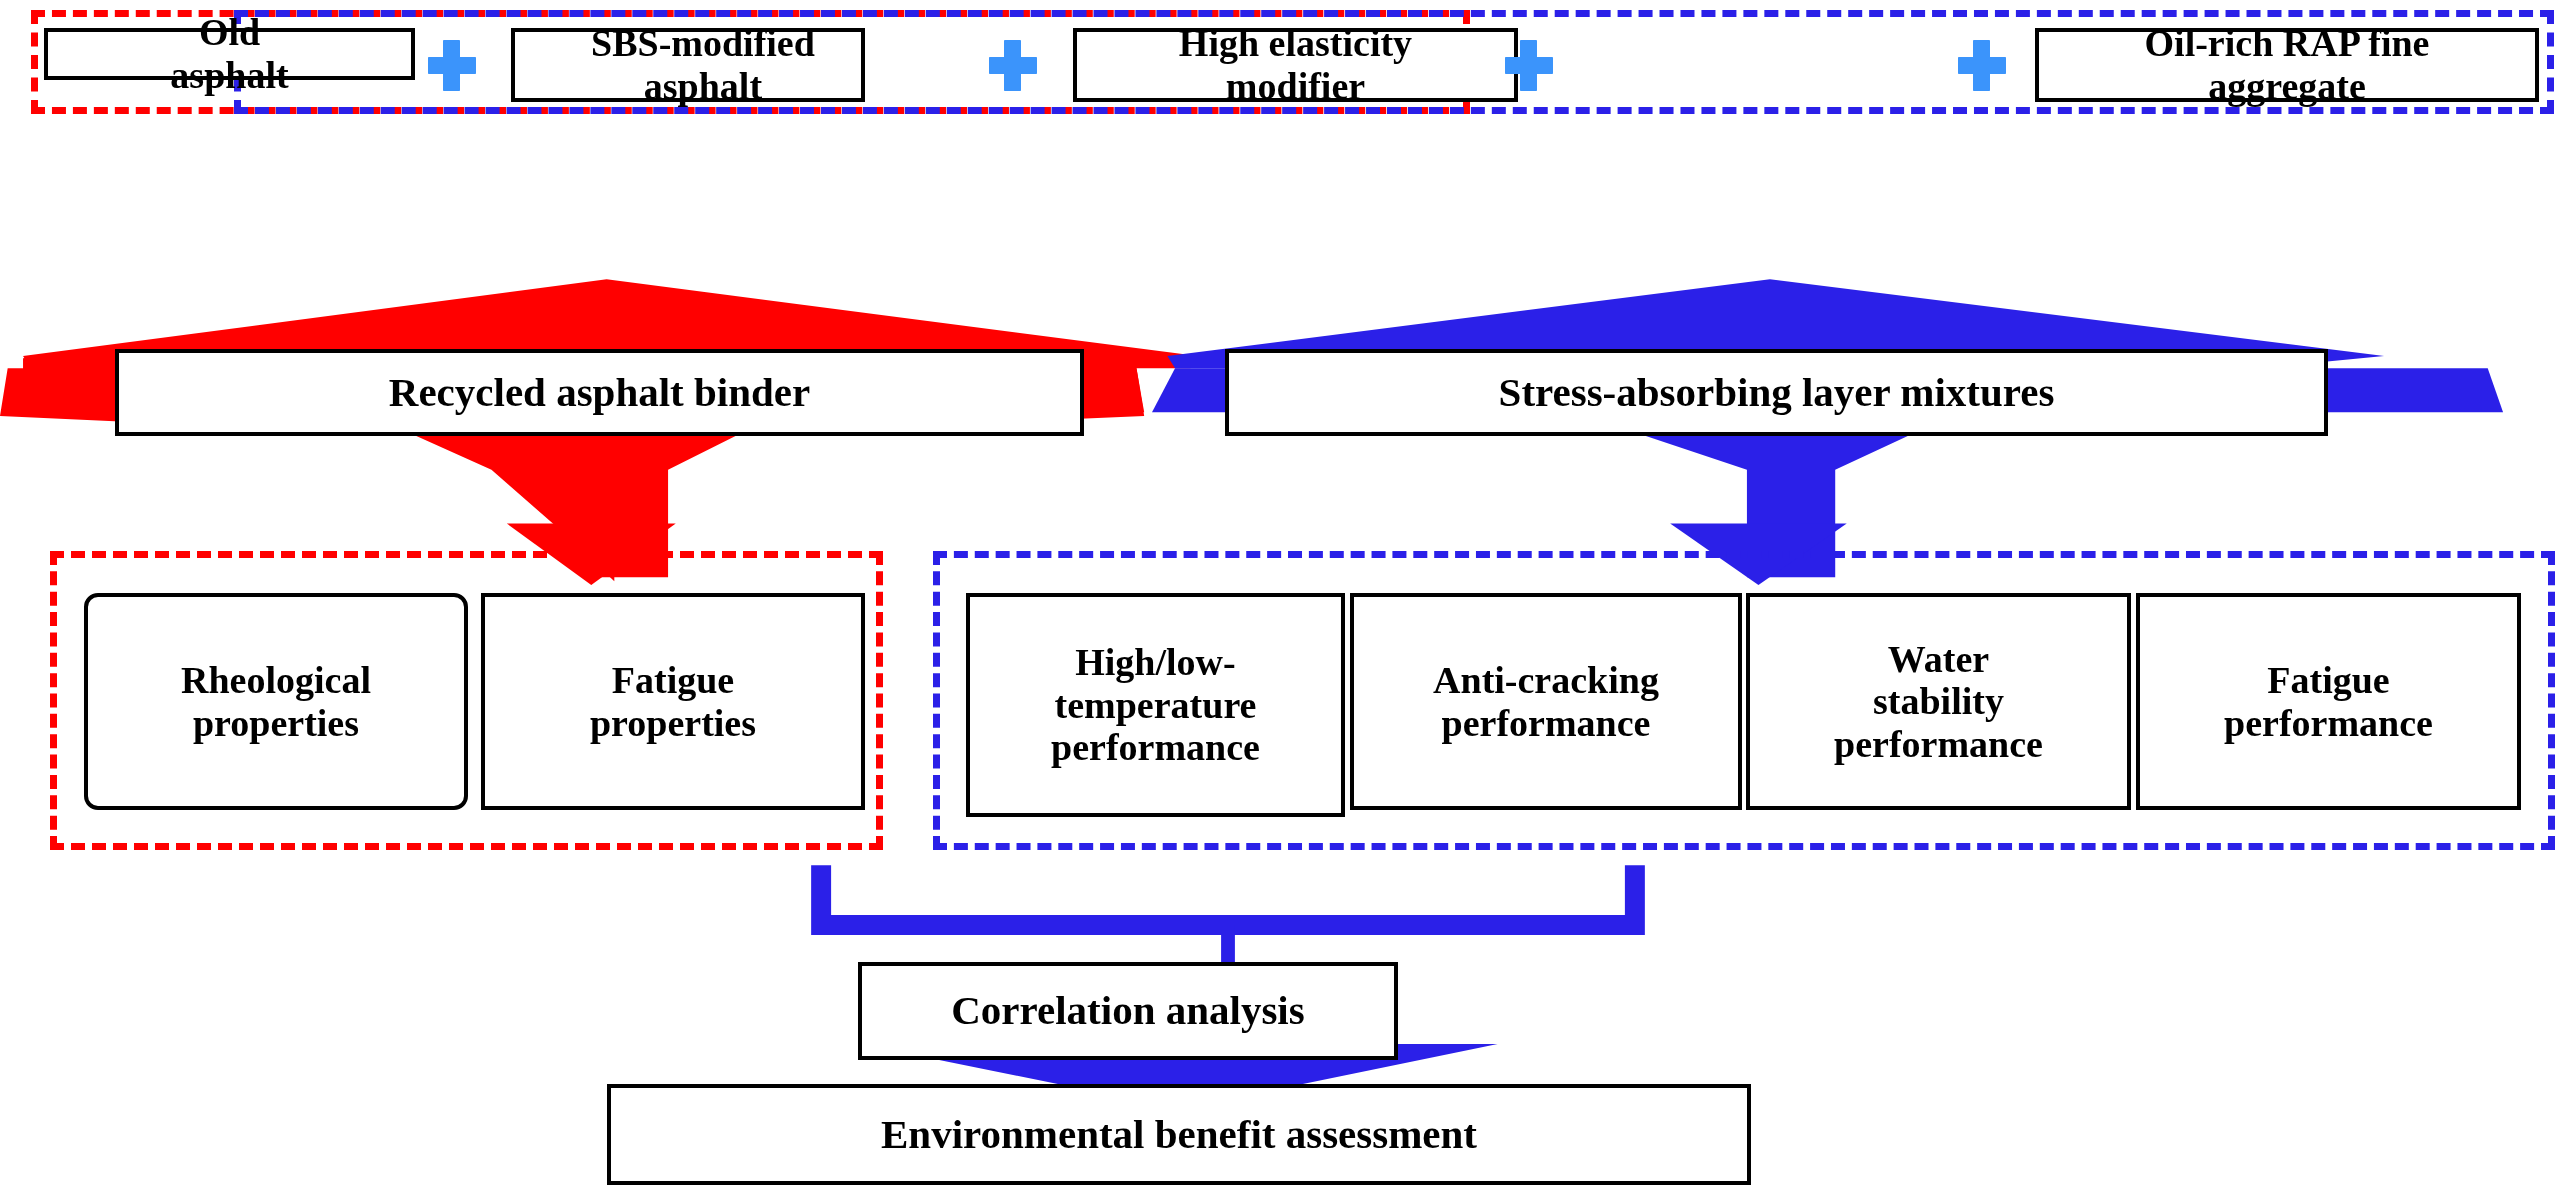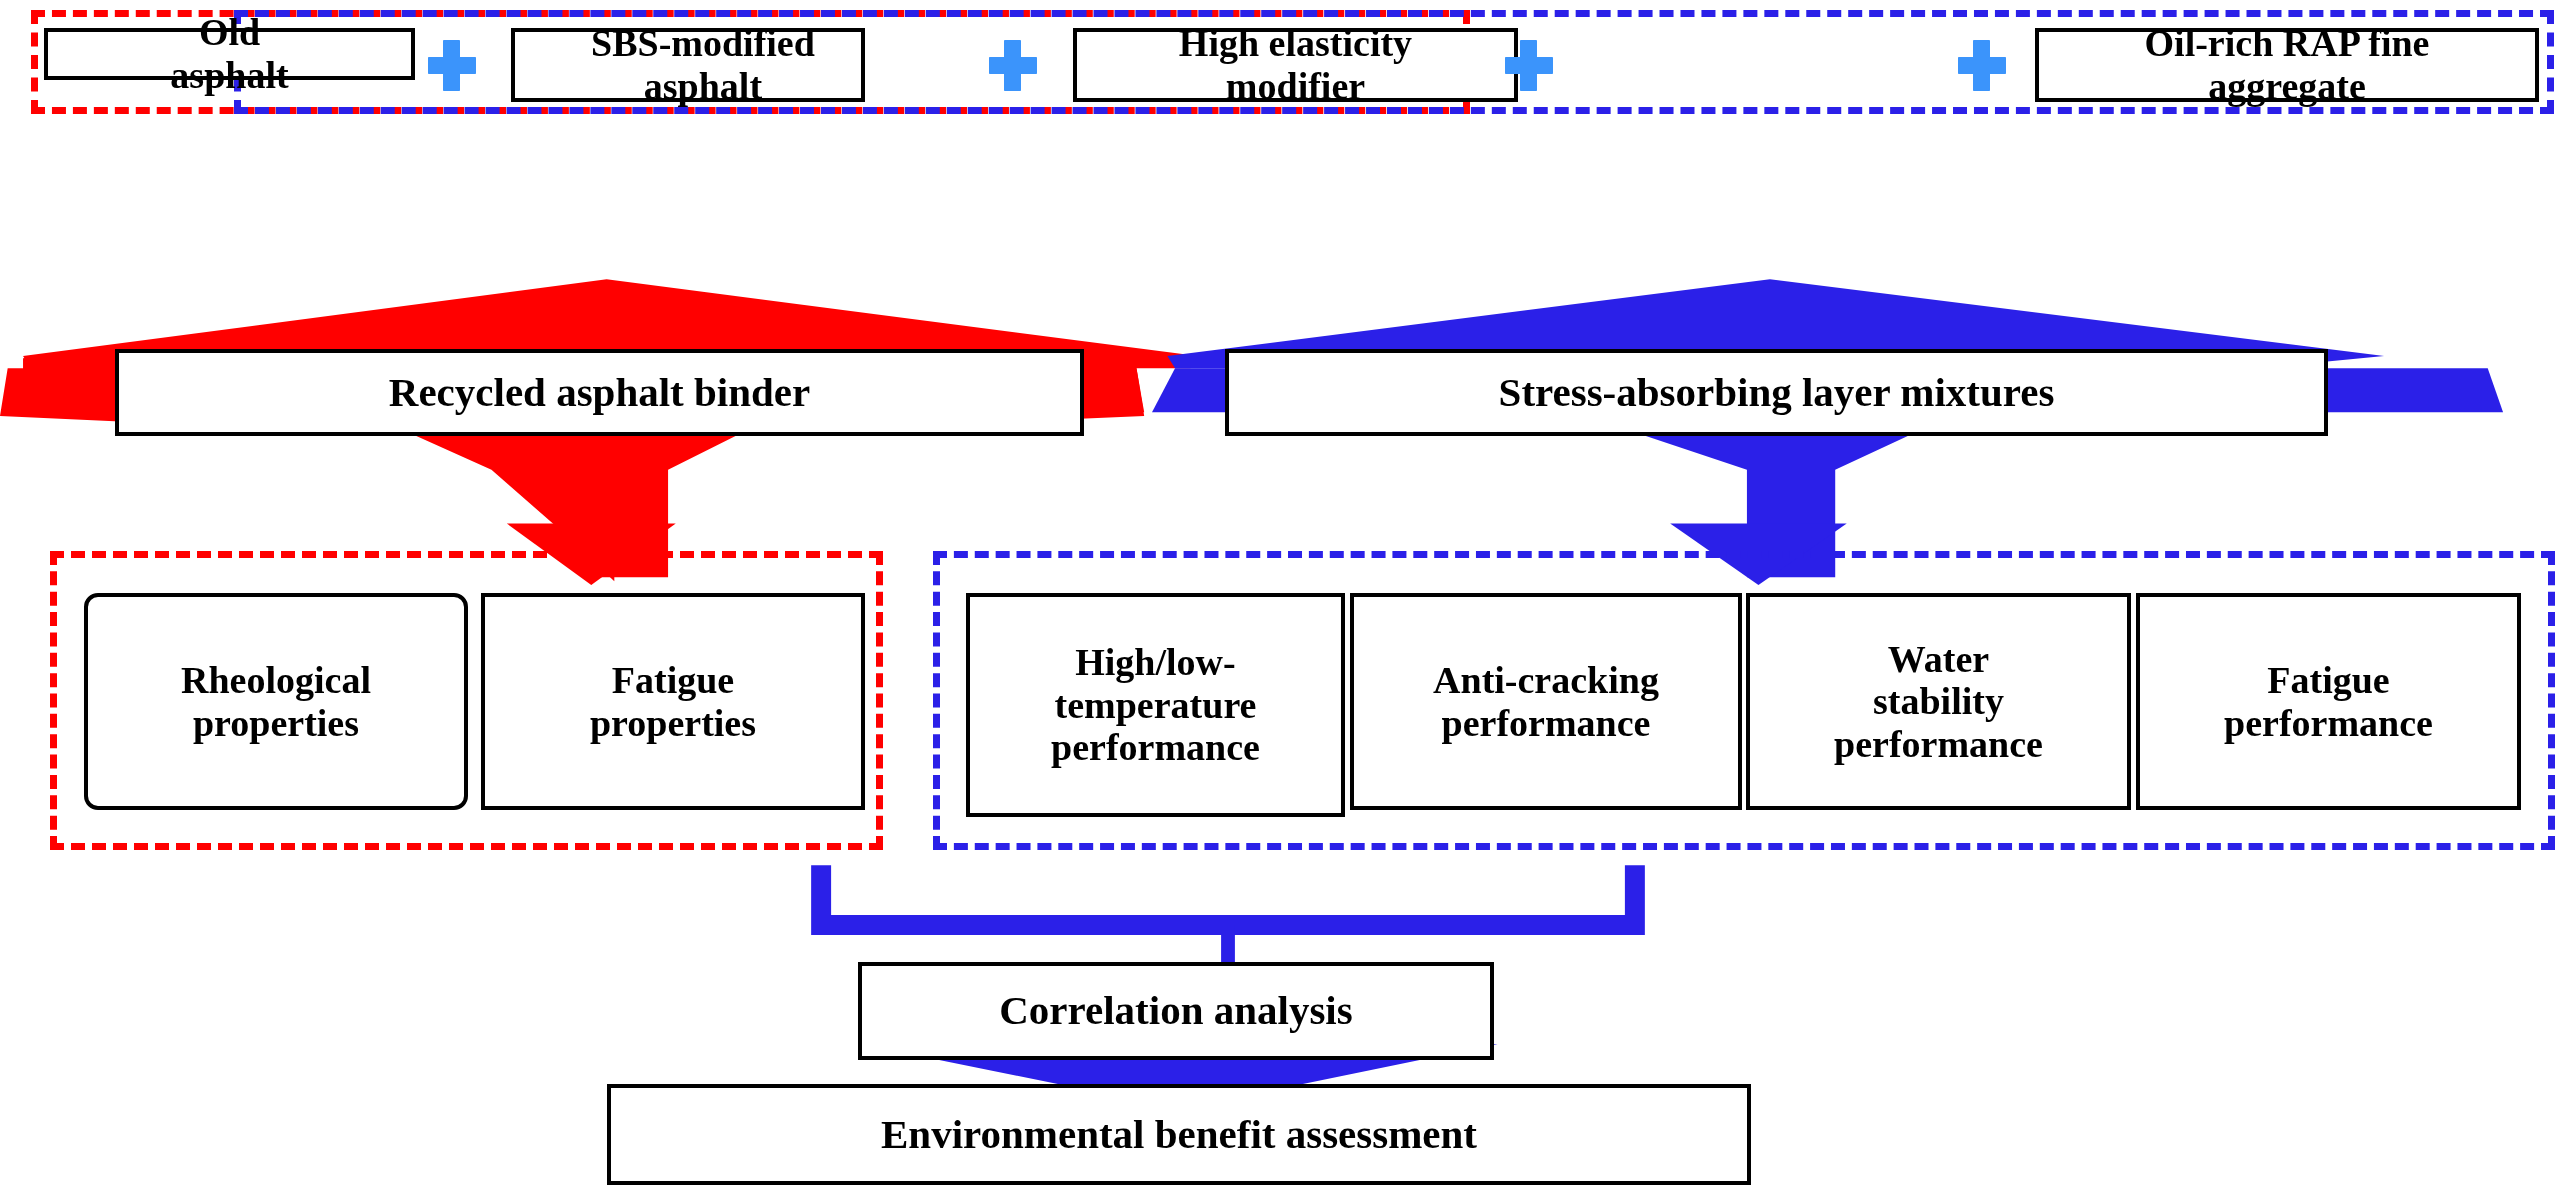--- a/index.html
+++ b/index.html
@@ -177,21 +177,21 @@
   </div>
 
   <div class="bracket" style="left:729px; top:856px; width:998px; height:161px;">
     <svg viewBox="0 0 1300 210" preserveAspectRatio="none">
       <path d="M 120 12 L 120 90 L 1180 90 L 1180 12" fill="none" stroke="#2B20E8" stroke-width="26" stroke-linecap="butt"></path>
       <path d="M 650 90 L 650 195" fill="none" stroke="#2B20E8" stroke-width="18"></path>
       <polygon points="630,155 672,155 651,205" fill="#2B20E8"></polygon>
     </svg>
   </div>
 
-  <div class="node" style="left:858px; top:962px; width:636px; height:98px; font-size:41px;">
+  <div class="node" style="left:858px; top:962px; width:540px; height:98px; font-size:41px;">
     <span class="node-label">Correlation analysis</span>
   </div>
 
   <div class="funnel" style="left:845px; top:1044px; width:668px; height:119px;">
     <svg viewBox="0 0 870 155" preserveAspectRatio="none">
       <polygon points="20,0 850,0 500,72 500,140 375,140 375,72" fill="#2B20E8"></polygon>
       <polygon points="300,92 570,92 435,155" fill="#2B20E8"></polygon>
     </svg>
   </div>
 

